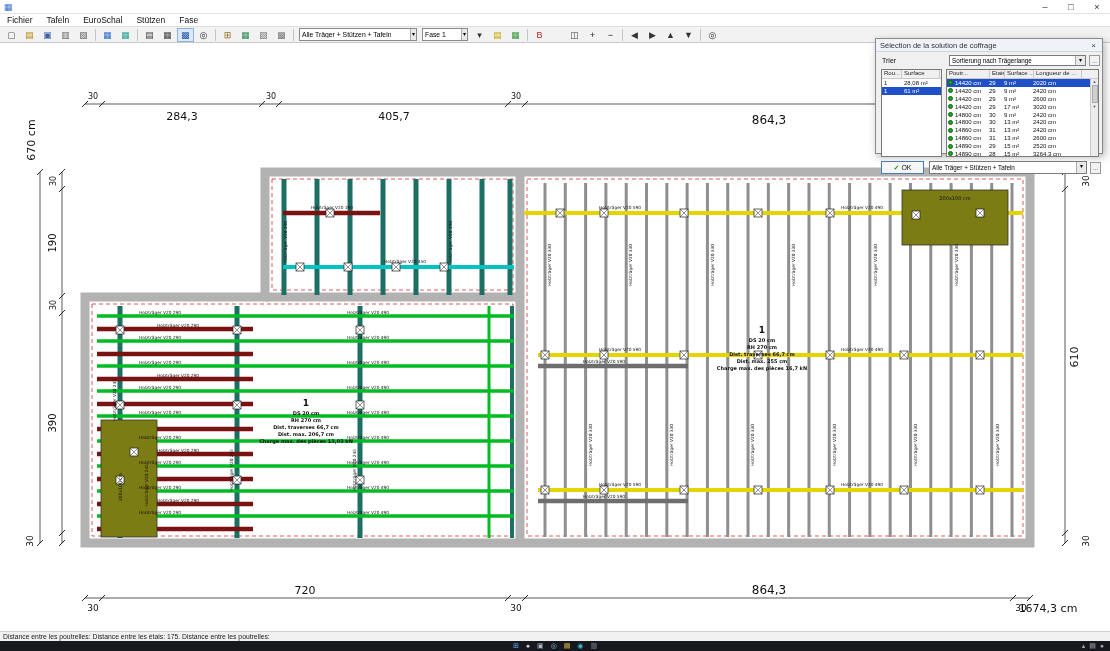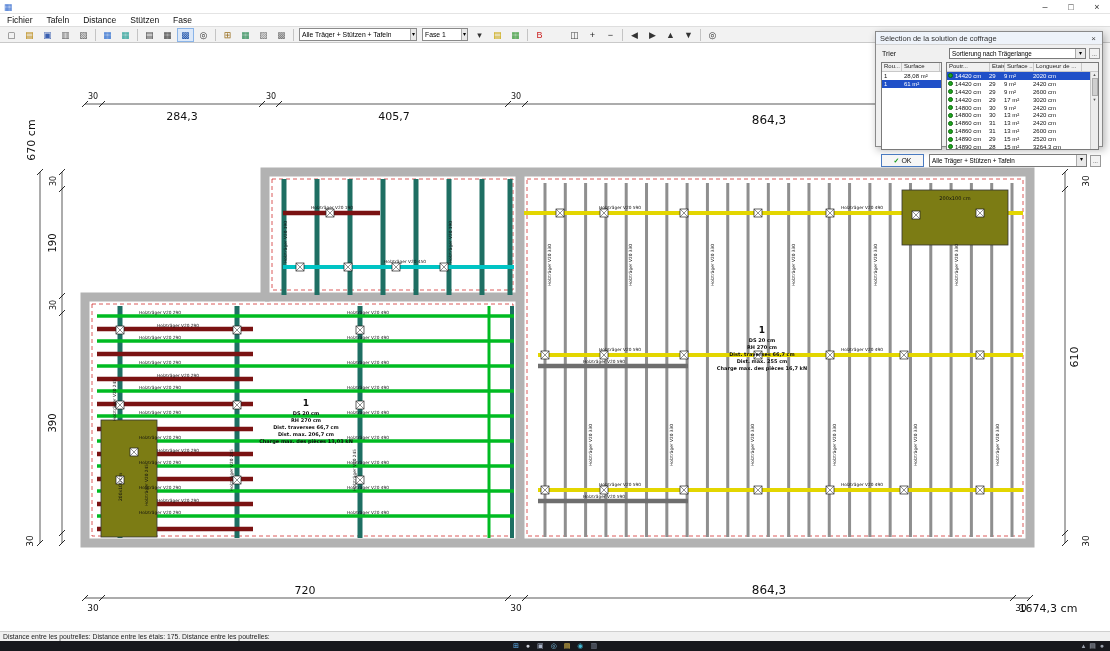--- a/index.html
+++ b/index.html
@@ -26,21 +26,21 @@
     display:flex;align-items:center;padding-left:2px;margin:0 2px;flex:none;box-sizing:border-box}
   .tb-combo .val{overflow:hidden;white-space:nowrap}
   .tb-combo .arr{margin-left:auto;font-size:6px;background:#e9e9e9;border-left:1px solid #aaa;
     padding:0 1px;line-height:11px;flex:none}
   
   .canvas{position:absolute;top:43px;left:0;width:1110px;height:588px;background:#fff}
   .canvas svg{position:absolute;left:0;top:0}
   svg text{font-family:"DejaVu Sans",sans-serif}
   
   *{box-sizing:border-box}
-  .dialog{position:absolute;left:875px;top:31px;width:228px;height:116px;background:#f0f0f0;
+  .dialog{position:absolute;left:875px;top:38px;width:228px;height:116px;background:#f0f0f0;
     border:1px solid #8a8a8a;box-shadow:2px 3px 8px rgba(0,0,0,.3);z-index:5}
   .dlg-title{height:13px;background:#eef3fa;border-bottom:1px solid #d4d4d4;display:flex;
     align-items:center;padding:0 4px;font-size:7.5px;color:#333}
   .dlg-close{margin-left:auto;font-size:8px;color:#444;padding:0 2px}
   .dlg-body{position:absolute;top:13px;left:0;right:0;bottom:0}
   .lbl-trier{position:absolute;left:6px;top:5px;font-size:7px;color:#111}
   .combo{position:absolute;background:#fff;border:1px solid #7a7a7a;display:flex;
     align-items:center;font-size:6.3px;padding-left:2px;overflow:hidden;white-space:nowrap}
   .combo .arr{margin-left:auto;width:10px;height:100%;background:#e9e9e9;border-left:1px solid #aaa;
     font-size:6px;text-align:center;flex:none}
@@ -88,21 +88,21 @@
   <div class="win-controls">
     <span class="wc">–</span>
     <span class="wc">□</span>
     <span class="wc">×</span>
   </div>
 </div>
 
 <div class="menubar" id="menubar">
     <span class="menu-item">Fichier</span>
     <span class="menu-item">Tafeln</span>
-    <span class="menu-item">Distance</span>
+    <span class="menu-item">EuroSchal</span>
     <span class="menu-item">Stützen</span>
     <span class="menu-item">Fase</span>
   </div>
 <div class="toolbar" id="toolbar">
     <button class="tb-btn" style="color: rgb(85, 85, 85);">▢</button>
     <button class="tb-btn" style="color: rgb(184, 134, 11);">▤</button>
     <button class="tb-btn" style="color: rgb(58, 95, 176);">▣</button>
     <button class="tb-btn" style="color: rgb(102, 102, 102);">▥</button>
     <button class="tb-btn" style="color: rgb(102, 102, 102);">▧</button>
     <div class="tb-sep"></div>

